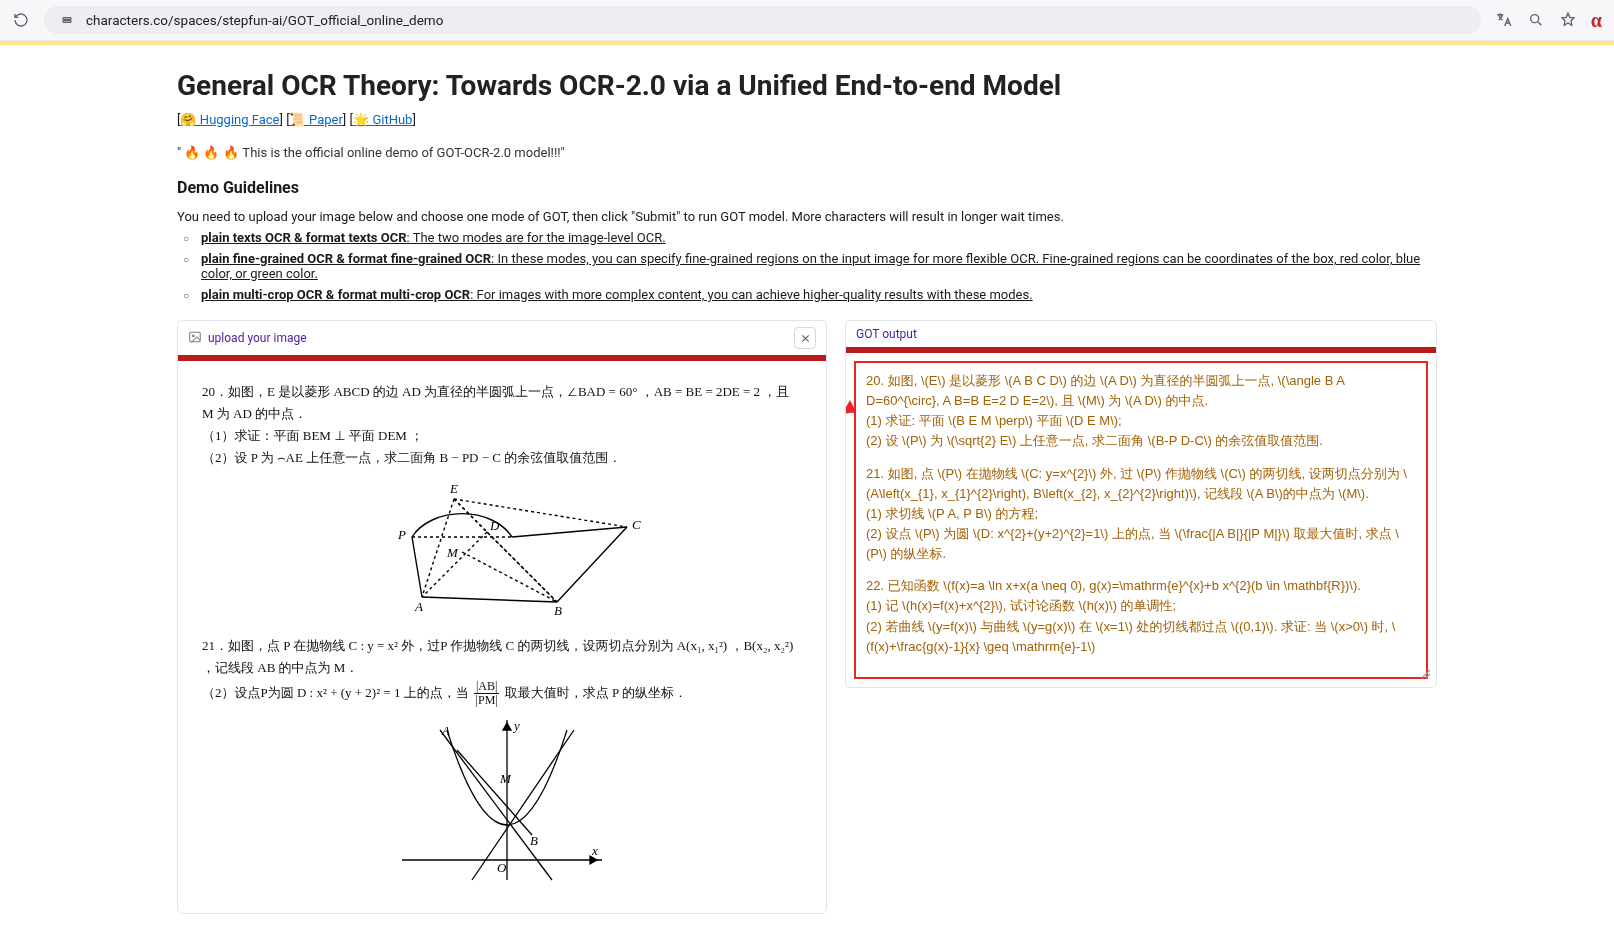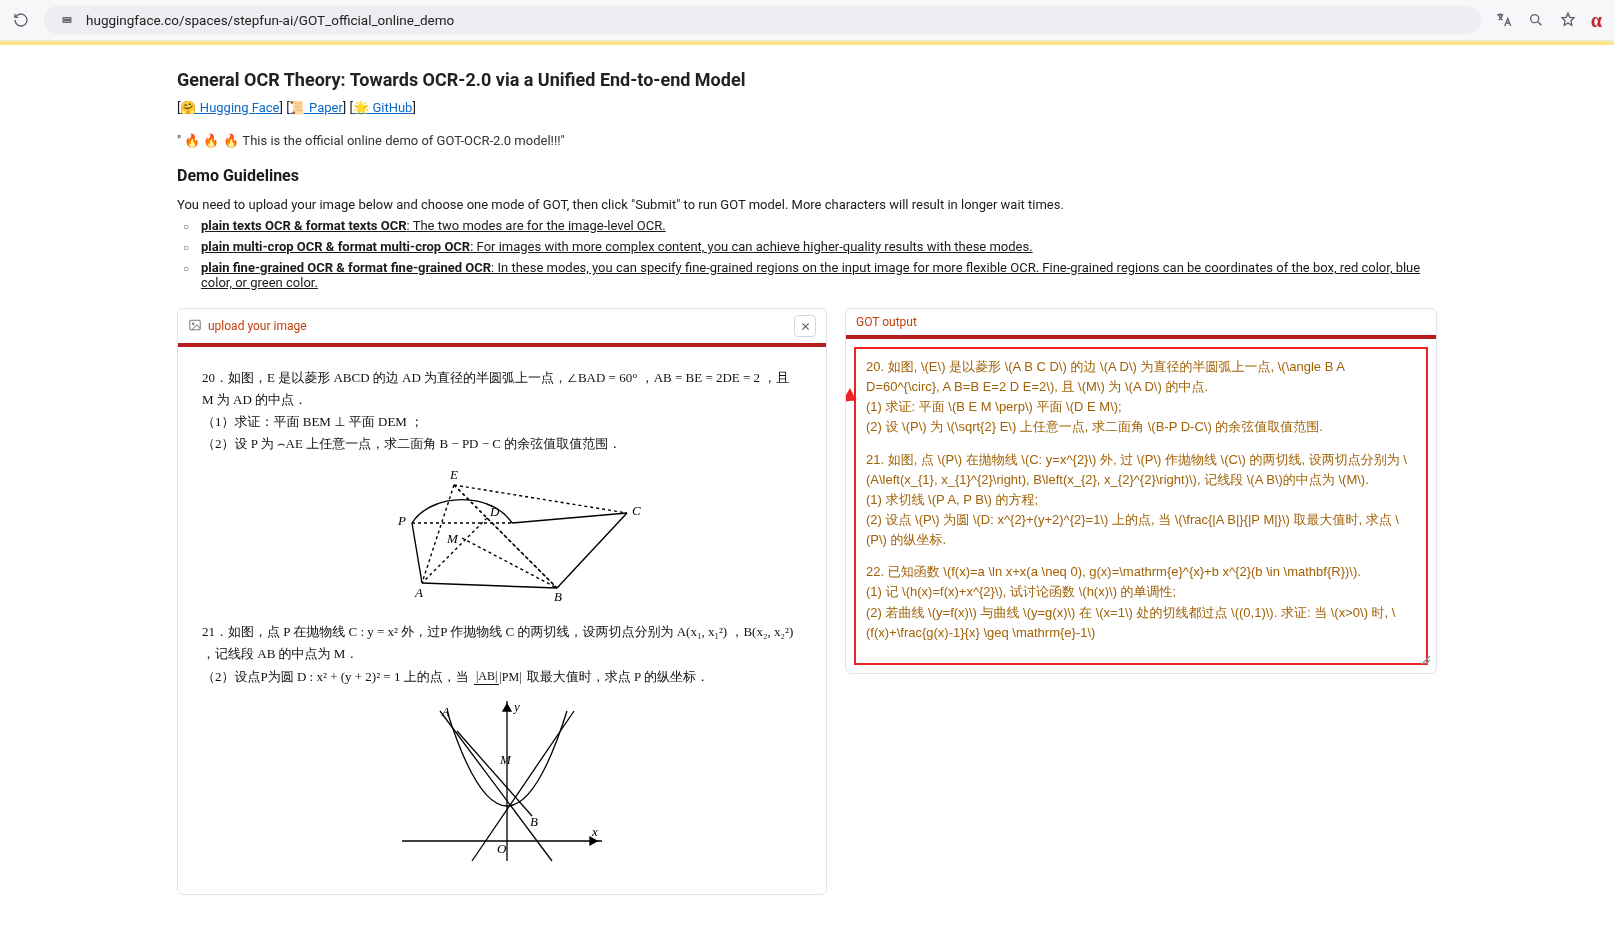--- a/index.html
+++ b/index.html
@@ -68,21 +68,21 @@
     .yellow-strip {
       height: 4px;
       background: #ffe58a;
     }
     .container {
       max-width: 1320px;
       margin: 0 auto;
       padding: 24px 30px 40px;
     }
     h2.title {
-      font-size: 18px;
+      font-size: 28px;
       font-weight: 700;
       color: #222;
       margin-bottom: 10px;
     }
     .links-row {
       font-size: 13px;
       margin-bottom: 18px;
     }
     .links-row a {
       color: #0b69c7;
@@ -137,22 +137,22 @@
       background: #fff;
     }
     .panel.left { flex: 0 0 650px; }
     .panel.right { flex: 1; position: relative; }
     .panel-head {
       display: flex;
       align-items: center;
       justify-content: space-between;
       padding: 6px 10px;
       font-size: 12px;
-      color: #c2410c;
-      border-bottom: 4px solid #b91c1c;
+      color: #4c1d95;
+      border-bottom: 6px solid #b91c1c;
     }
     .panel-head .left-head {
       display: flex;
       align-items: center;
       gap: 6px;
     }
     .panel-head .close-btn {
       border: 1px solid #d4d7dd;
       border-radius: 4px;
       width: 22px;
@@ -168,21 +168,21 @@
     .img-content {
       padding: 20px 24px 10px;
       font-family: "SimSun", serif;
       font-size: 13px;
       line-height: 1.7;
       color: #111;
     }
     .problem-block { margin-bottom: 16px; }
     .geom-svg { display:block; margin: 8px auto 18px; }
     .fracbox {
-      display:inline-flex; flex-direction:row; align-items:center;
+      display:inline-flex; flex-direction:column; align-items:center;
       vertical-align:middle; font-size:12px; line-height:1.1;
       margin: 0 2px;
     }
     .fracbox .num { border-bottom:1px solid #111; padding:0 2px;}
 
     
     .output-content {
       border: 2px solid #e22;
       margin: 8px;
       padding: 8px 10px;
@@ -219,21 +219,21 @@
         <path d="M3 3v5h5"></path>
       </svg>
   </div>
   <div class="addr-wrap">
     <span class="lock-chip">
       <svg width="14" height="14" viewBox="0 0 24 24" fill="none" stroke="currentColor" stroke-width="2">
           <rect x="5" y="8" width="14" height="3" rx="1"></rect>
           <rect x="5" y="13" width="14" height="3" rx="1"></rect>
         </svg>
     </span>
-    <span class="addr-url">huggingface.co/spaces/stepfun-ai/GOT_official_online_demo</span>
+    <span class="addr-url">characters.co/spaces/stepfun-ai/GOT_official_online_demo</span>
   </div>
   <div class="right-icons">
     <div class="icon-btn">
       <svg width="18" height="18" viewBox="0 0 24 24" fill="none" stroke="currentColor" stroke-width="1.8">
           <path d="M3 5h8M7 3v2M5 5c1 4 3 6 5 7M10 5c-1 4-3 6-5 7"></path>
           <path d="M13 20l4-10 4 10M14.5 16h5"></path>
         </svg>
     </div>
     <div class="icon-btn">
       <svg width="16" height="16" viewBox="0 0 24 24" fill="none" stroke="currentColor" stroke-width="2">
@@ -262,22 +262,22 @@
     [<a href="#">🌟  GitHub</a>]
   </div>
 
   <div class="tagline">" 🔥 🔥 🔥 This is the official online demo of GOT-OCR-2.0 model!!!"</div>
 
   <h3 class="section-head">Demo Guidelines</h3>
   <div class="guideline-intro">You need to upload your image below and choose one mode of GOT, then click "Submit" to run GOT model. More characters will result in longer wait times.</div>
 
   <ul class="guidelines">
     <li><span class="bold">plain texts OCR &amp; format texts OCR</span><span>: The two modes are for the image-level OCR.</span></li>
+    <li><span class="bold">plain fine-grained OCR &amp; format fine-grained OCR</span><span>: In these modes, you can specify fine-grained regions on the input image for more flexible OCR. Fine-grained regions can be coordinates of the box, red color, blue color, or green color.</span></li>
     <li><span class="bold">plain multi-crop OCR &amp; format multi-crop OCR</span><span>: For images with more complex content, you can achieve higher-quality results with these modes.</span></li>
-    <li><span class="bold">plain fine-grained OCR &amp; format fine-grained OCR</span><span>: In these modes, you can specify fine-grained regions on the input image for more flexible OCR. Fine-grained regions can be coordinates of the box, red color, blue color, or green color.</span></li>
   </ul>
 
   <div class="cols">
 
     <div class="panel left">
       <div class="panel-head">
         <div class="left-head">
           <span>
             <svg width="14" height="14" viewBox="0 0 24 24" fill="none" stroke="#7a7e87" stroke-width="1.8">
                 <rect x="3" y="4" width="18" height="16" rx="2"></rect>

